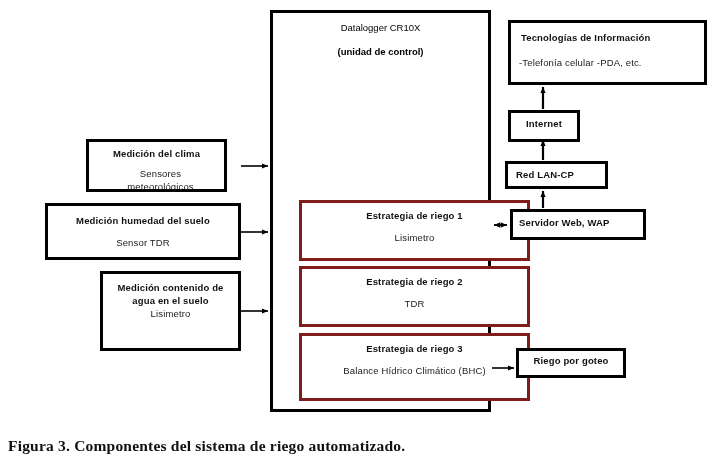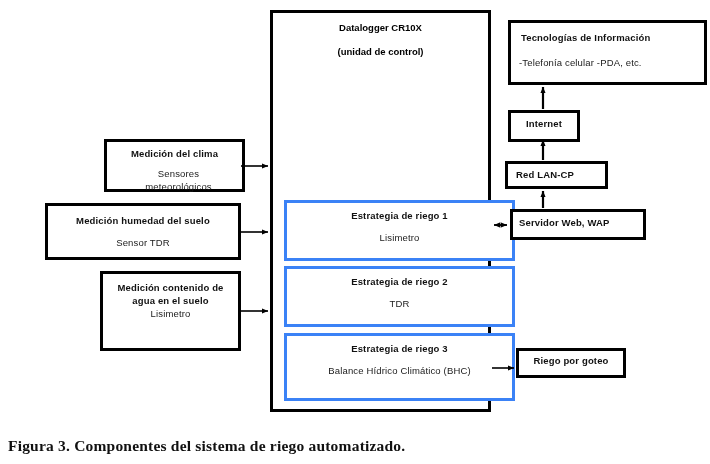--- a/index.html
+++ b/index.html
@@ -43,21 +43,21 @@
   #main-box {
     left: 270px;
     top: 10px;
     width: 221px;
     height: 402px;
     border-width: 3px;
   }
   #main-box .hdr1 {
     position: absolute;
     left: 0; right: 0; top: 9px;
-    font-weight: bold;
+    font-weight: normal;
     text-align: center;
     font-size: 9.5px;
   }
   #main-box .hdr2 {
     position: absolute;
     left: 0; right: 0; top: 33px;
     font-weight: bold;
     text-align: center;
     font-size: 9.5px;
   }
@@ -69,39 +69,39 @@
     font-size: 9.5px;
     color: #1a1a1a;
     margin-bottom: 11.5px;
     text-align: left;
     white-space: nowrap;
   }
   #main-box .speclist div.indent { padding-left: 4px; }
 
   .strategy {
     position: absolute;
-    left: 11px;
+    left: 26px;
     width: 231px;
-    border: 3px solid #3b82f6;
+    border: 3px solid #7f1d1d;
     background: #ffffff;
     box-sizing: border-box;
   }
   .strategy .title {
     margin-top: 7px;
   }
   .strategy .line {
     margin-top: 11px;
   }
   #strategy-1 { top: 187px; height: 61px; }
   #strategy-2 { top: 253px; height: 61px; }
   #strategy-3 { top: 320px; height: 68px; }
 
   
   #box-clima {
-    left: 104px; top: 139px; width: 141px; height: 53px;
+    left: 86px; top: 139px; width: 141px; height: 53px;
   }
   #box-clima .title { margin-top: 6px; }
   #box-clima .line  { margin-top: 8px; line-height: 13px; padding-left: 8px; }
 
   #box-humedad {
     left: 45px; top: 203px; width: 196px; height: 57px;
   }
   #box-humedad .title { margin-top: 9px; }
   #box-humedad .line  { margin-top: 11px; }
 

